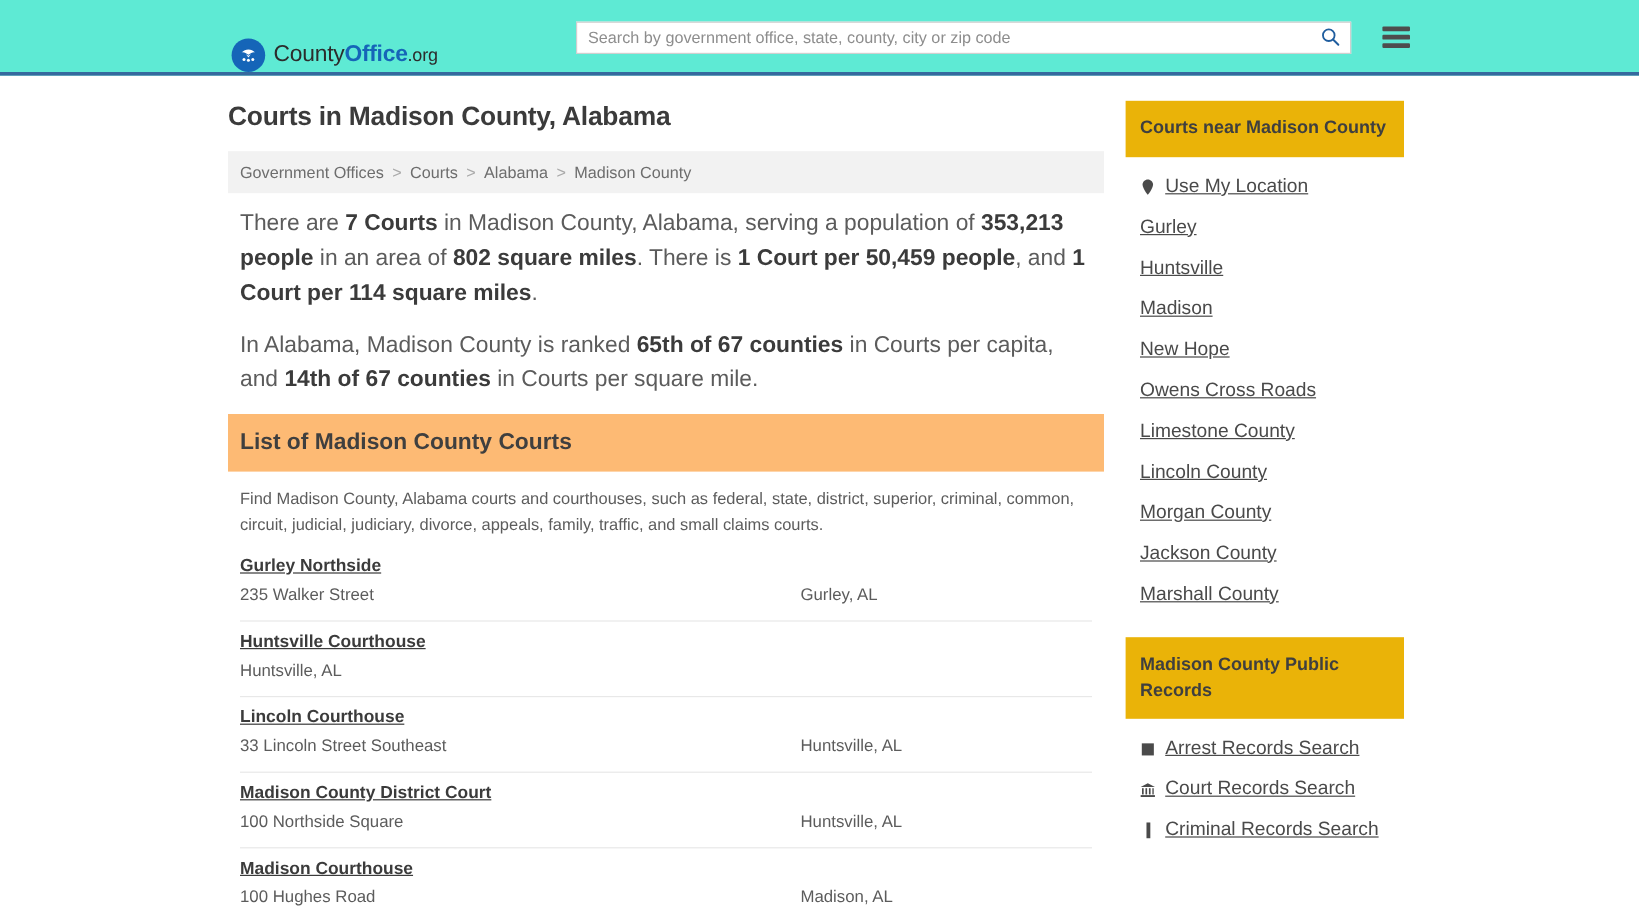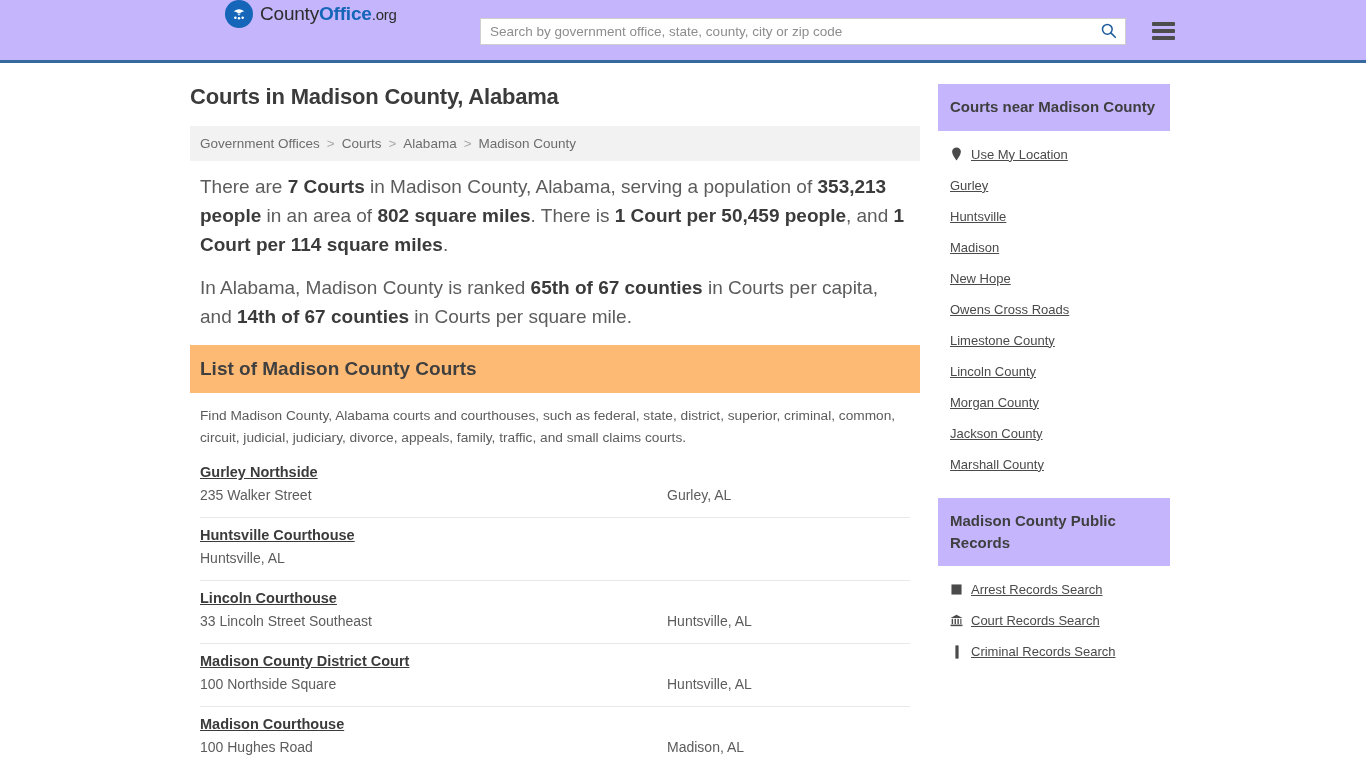--- a/index.html
+++ b/index.html
@@ -8,26 +8,25 @@
     margin: 0; padding: 0;
     width: 1366px; height: 768px;
     overflow: hidden;
     background: #ffffff;
     font-family: "Liberation Sans", sans-serif;
   }
 
   
   .site-header {
     height: 63px;
-    background: #c4b5fd;
+    background: #5eead4;
     border-bottom: 3px solid #36699e;
     display: flex;
-    align-items: flex-start;
+    align-items: flex-end;
     position: relative;
-    padding-left: 32px;
   }
   .brand {
     display: flex;
     align-items: center;
     margin-left: 193px;
     gap: 7px;
     text-decoration: none;
   }
   .brand-mark {
     width: 28px; height: 28px;
@@ -196,36 +195,36 @@
     color: #5c5c5c;
   }
   .court-city {
     font-size: 14px;
     color: #5c5c5c;
   }
 
   
   .side-box { margin-bottom: 18px; }
   .side-head {
-    background: #c4b5fd;
+    background: #eab308;
     padding: 12px 12px 13px 12px;
     font-size: 15px;
     font-weight: 700;
     color: #3f3f3f;
     line-height: 1.45;
   }
   .side-links { padding: 8px 0 0 0; }
   .side-link-row {
     display: flex;
     align-items: center;
     gap: 8px;
     padding: 8px 12px;
   }
   .side-link {
-    font-size: 13px;
+    font-size: 16px;
     color: #4a4a4a;
     text-decoration: underline;
     cursor: pointer;
     text-align: center;
   }
   .side-ico {
     width: 13px;
     height: 15px;
     flex-shrink: 0;
     display: flex;

